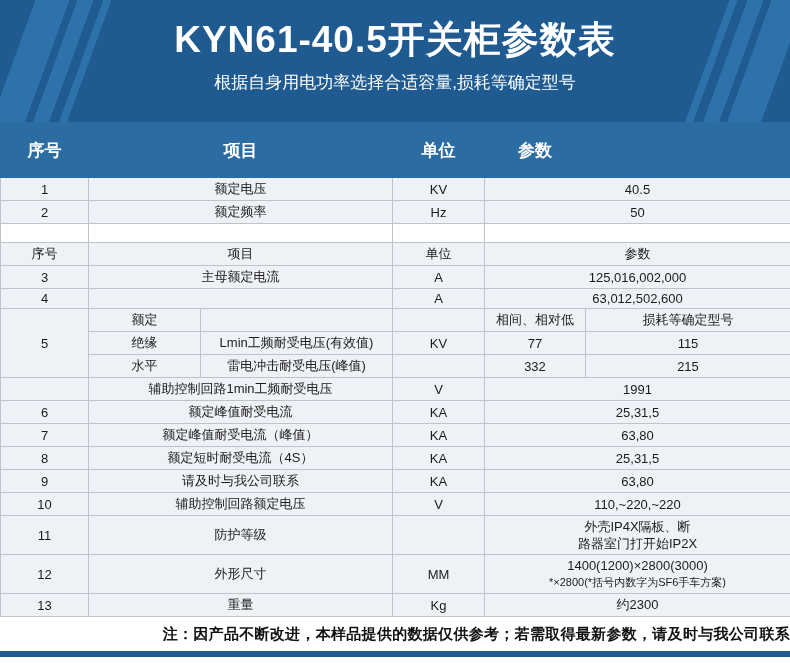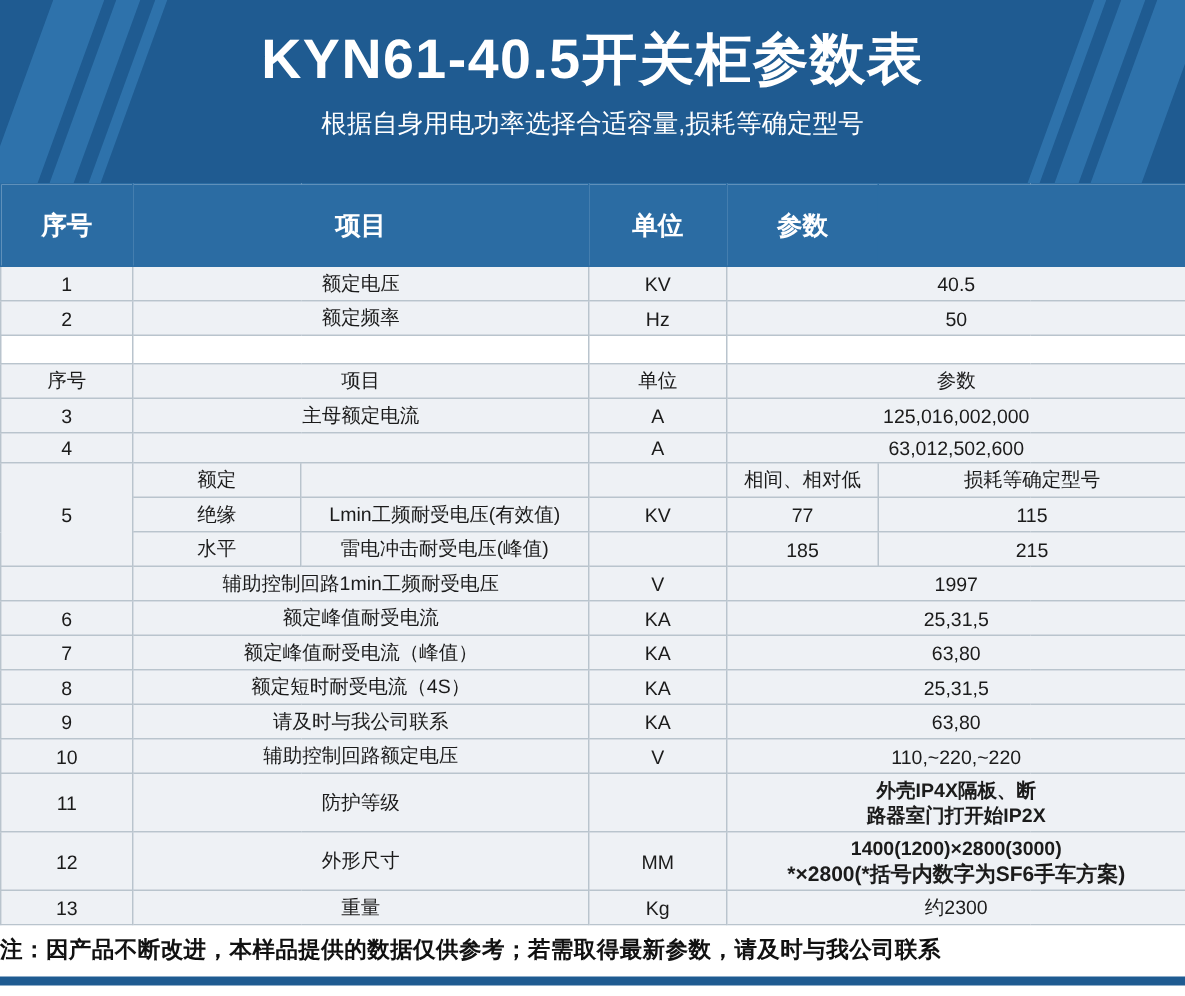--- a/index.html
+++ b/index.html
@@ -98,32 +98,31 @@
   }
   tr.spacer td {
     height: 14px;
     background: #ffffff;
     border-left: 1px solid #b9c4cd;
     border-right: 1px solid #b9c4cd;
     border-top: 1px solid #b9c4cd;
     border-bottom: 1px solid #b9c4cd;
   }
   .cell-sub {
-    font-size: 14px;
+    font-size: 11px;
   }
   .two-line {
     line-height: 17px;
-    font-weight: bold;
   }
 
   
   .footer-note {
     height: 34px;
     line-height: 34px;
-    text-align: left;
+    text-align: right;
     font-size: 15px;
     font-weight: bold;
     color: #111111;
     background: #ffffff;
     letter-spacing: .3px;
   }
   .footer-bar {
     height: 6px;
     background: #1f5b91;
   }
@@ -223,29 +222,29 @@
         <td>Lmin工频耐受电压(有效值)</td>
         <td>KV</td>
         <td>77</td>
         <td colspan="2">115</td>
       </tr>
 
       <tr class="band">
         <td>水平</td>
         <td>雷电冲击耐受电压(峰值)</td>
         <td></td>
-        <td>185</td>
+        <td>332</td>
         <td colspan="2">215</td>
       </tr>
 
       <tr class="band">
         <td></td>
         <td colspan="2">辅助控制回路1min工频耐受电压</td>
         <td>V</td>
-        <td colspan="3">1997</td>
+        <td colspan="3">1991</td>
       </tr>
 
       <tr class="band">
         <td>6</td>
         <td colspan="2">额定峰值耐受电流</td>
         <td>KA</td>
         <td colspan="3">25,31,5</td>
       </tr>
       <tr class="band">
         <td>7</td>

